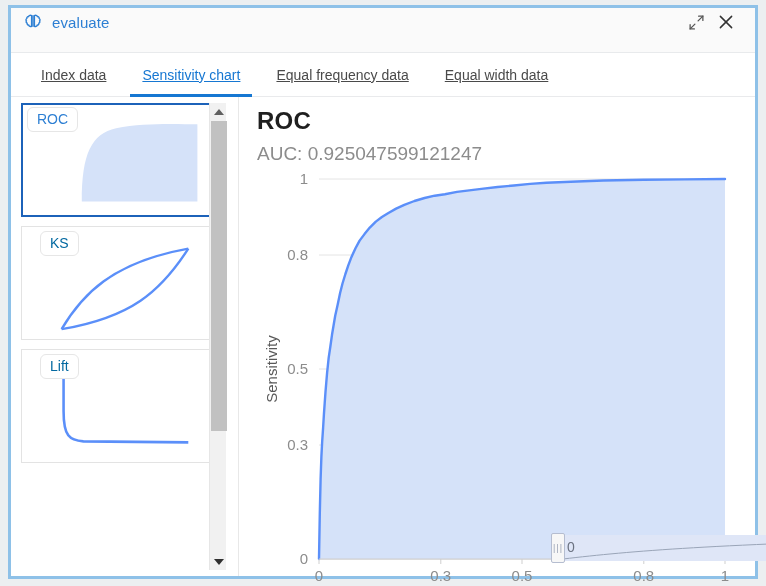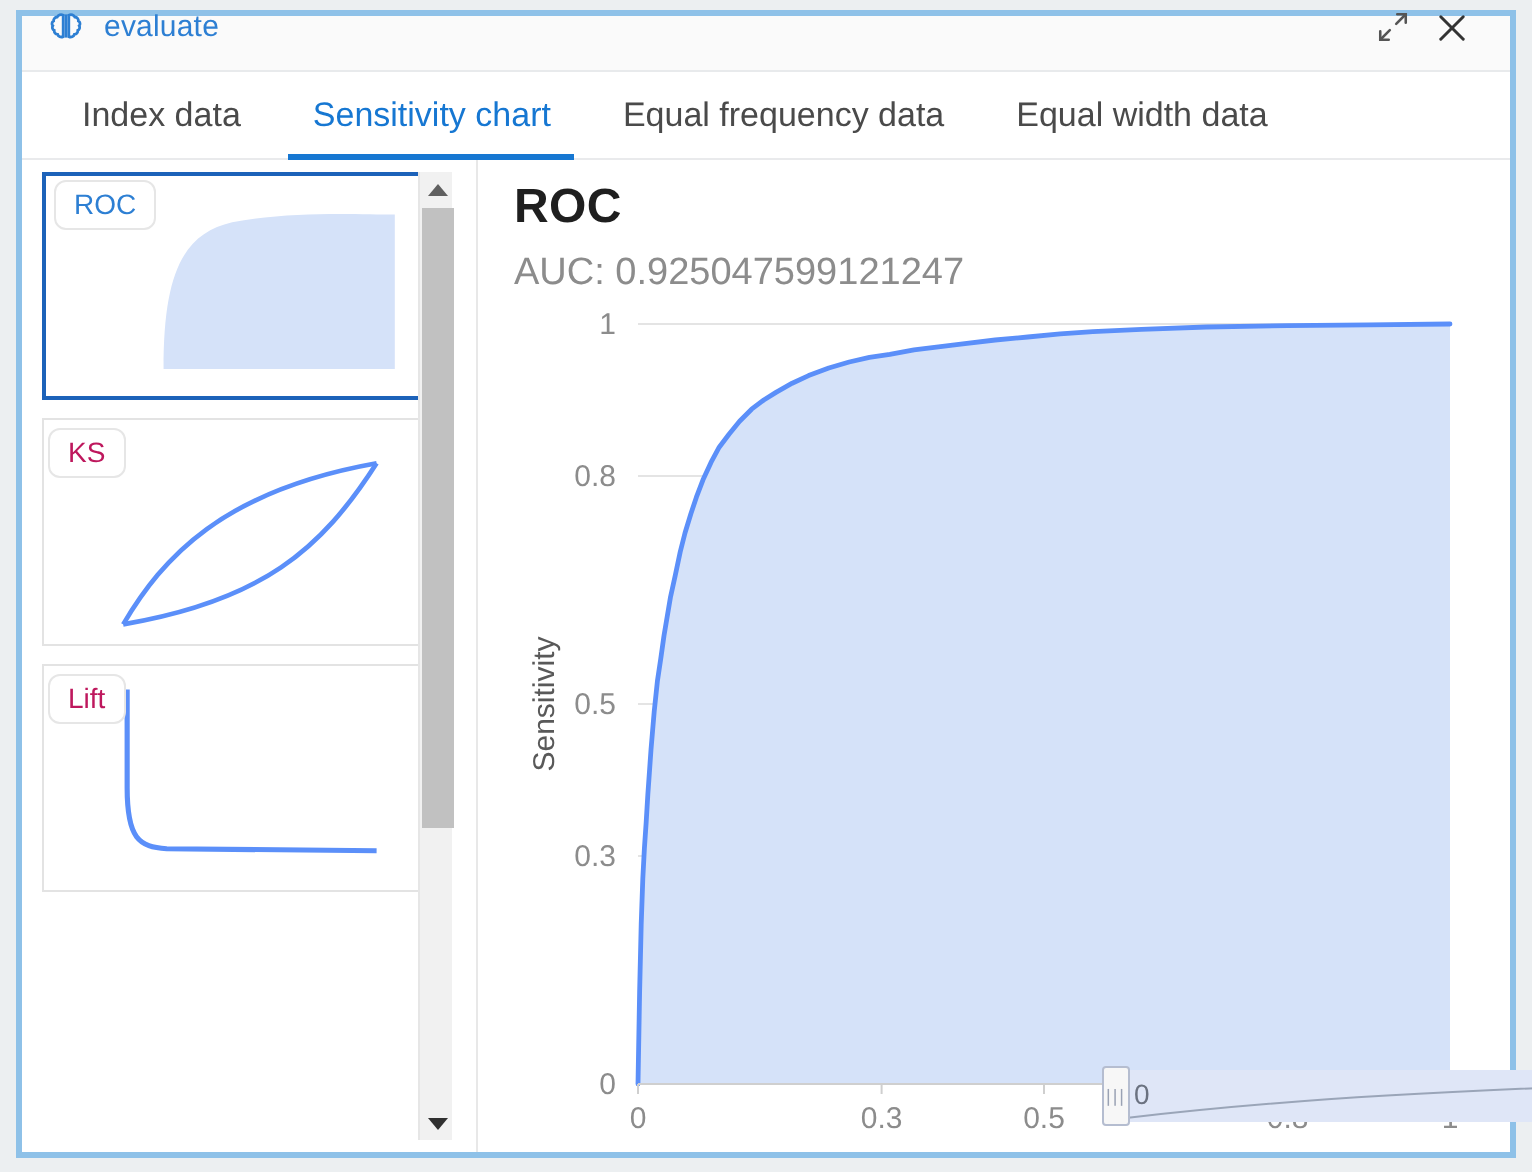--- a/index.html
+++ b/index.html
@@ -17,21 +17,21 @@
     left: 8px; top: 5px;
     width: 750px; height: 574px;
     background: #ffffff;
     border: 3px solid #8ec1e8;
     display: flex;
     flex-direction: column;
   }
 
   
   #titlebar {
-    height: 28px;
+    height: 45px;
     background: #fafafa;
     border-bottom: 1px solid #e8eaec;
     display: flex;
     align-items: center;
     padding: 0 14px 16px 12px;
     flex: 0 0 auto;
   }
   #brain-icon { width: 20px; height: 20px; flex: 0 0 auto; margin-right: 9px; }
   #app-title {
     color: #2d7fd3;
@@ -52,27 +52,28 @@
     display: flex;
     align-items: stretch;
     padding-left: 18px;
     border-bottom: 1px solid #e9eaec;
     background: #ffffff;
     flex: 0 0 auto;
   }
   .tab {
     display: flex;
     align-items: center;
-    font-size: 17px;
+    font-size: 14px;
     color: #4a4a4a;
     padding: 0 12px;
     margin-right: 12px;
     position: relative;
     cursor: pointer;
     white-space: nowrap;
+    text-decoration: underline;
   }
   .tab.active { color: #1677d2; }
   .tab.active::after {
     content: "";
     position: absolute;
     left: 0; right: 0; bottom: -1px;
     height: 3px;
     background: #1677d2;
   }
 
@@ -106,27 +107,27 @@
     margin-bottom: 9px;
     position: relative;
     cursor: pointer;
     overflow: hidden;
   }
   .thumb.selected {
     border: 2px solid #1c62b9;
   }
   .thumb-label {
     position: absolute;
-    left: 2px; top: 4px;
+    left: 18px; top: 4px;
     border: 1px solid #e6e6e6;
     border-radius: 6px;
     background: #fff;
     padding: 3px 9px 4px;
     font-size: 14px;
-    color: #be185d;
+    color: #0369a1;
     z-index: 3;
   }
   .thumb.selected .thumb-label {
     color: #2d7fd3;
     left: 4px; top: 2px;
   }
   .thumb svg { position: absolute; inset: 0; width: 100%; height: 100%; }
 
   
   #sb-track {

